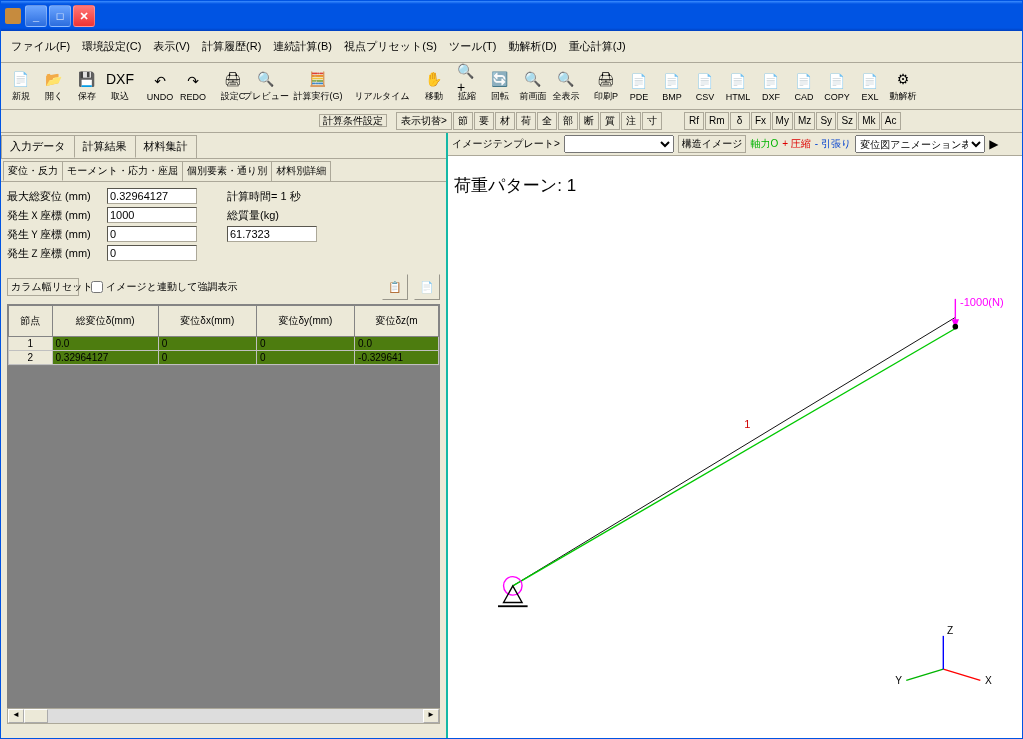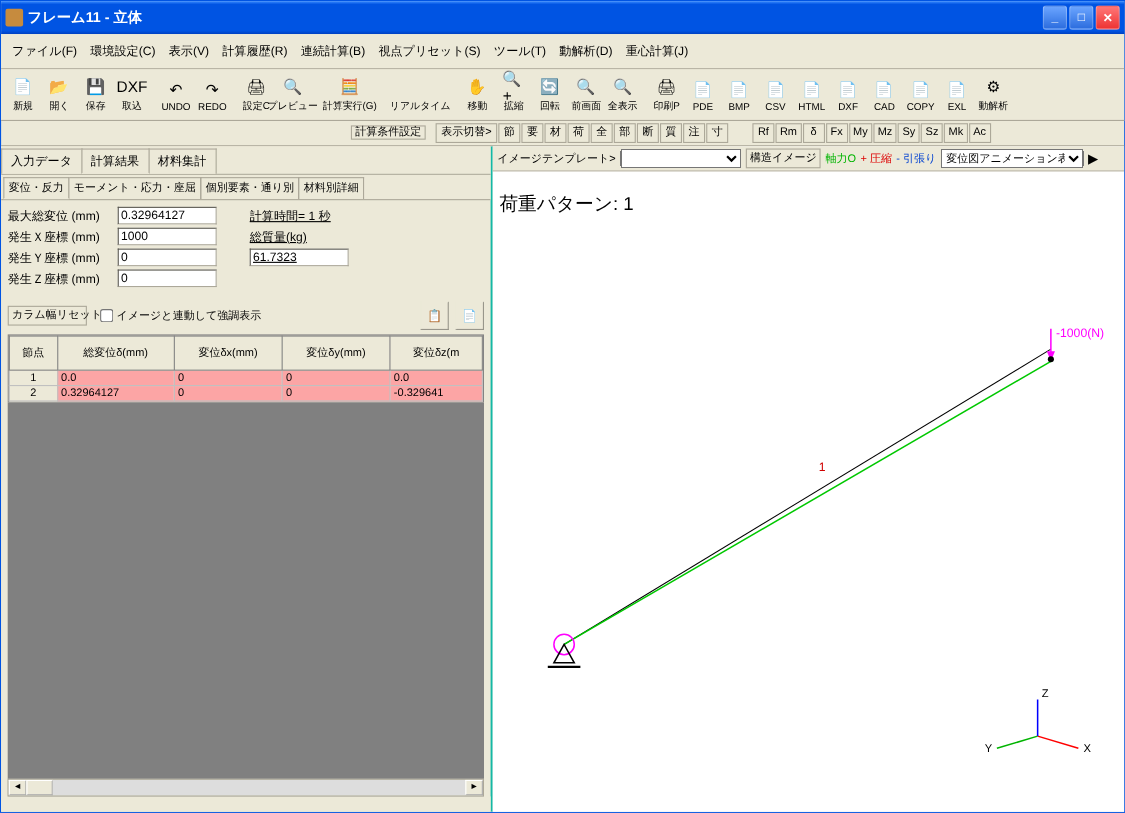--- a/index.html
+++ b/index.html
@@ -25,27 +25,27 @@
 .tabs { display: flex; border-bottom: 1px solid #aca899; background: #ece9d8; padding-top: 2px; }
 .tab { padding: 3px 8px; border: 1px solid #aca899; border-bottom: none; background: #ece9d8; margin-right: -1px; font-size: 11px; }
 .tab.active { background: #ece9d8; border-bottom: 1px solid #ece9d8; position: relative; z-index: 1; }
 .subtabs { display: flex; background: #ece9d8; padding: 2px 2px 0 2px; border-bottom: 1px solid #aca899; font-family: Liberation Mono, monospace; }
 .subtab { padding: 2px 4px; border: 1px solid #aca899; border-bottom: none; font-size: 10px; margin-right: -1px; }
 .subtab.active { background: #ece9d8; border-bottom: 1px solid #ece9d8; position: relative; z-index: 1; }
 .panel { padding: 6px; }
 .row { display: flex; align-items: center; margin-bottom: 3px; font-size: 11px; }
 .row .lbl { width: 100px; text-align: left; }
 .row input { width: 90px; height: 16px; border: 1px inset #aca899; background: white; font-size: 11px; padding: 0 2px; }
-.row .rside { margin-left: 30px; text-decoration: underline; }
+.row .rside { margin-left: 30px; }
 .btnrow { display: flex; align-items: center; gap: 6px; padding: 4px 6px; }
 .ibtn { width: 26px; height: 26px; border: 1px outset #ece9d8; background: #ece9d8; display: flex; align-items: center; justify-content: center; }
 .grid { border: 1px solid #848484; }
 .grid table { border-collapse: collapse; width: 100%; font-size: 10px; }
 .grid th { background: #ece9d8; border: 1px solid #848484; padding: 8px 3px; font-weight: normal; }
-.grid td { background: #fca5a5; border: 1px solid #c0c0c0; padding: 1px 3px; }
+.grid td { background: #4d7c0f; border: 1px solid #c0c0c0; padding: 1px 3px; }
 .gridfill { flex: 1; background: #808080; margin: 0 6px; position: relative; }
 .scrollx { position: absolute; bottom: 0; left: 0; right: 0; height: 16px; background: #ece9d8; border: 1px solid #aca899; display: flex; }
 .scrollx .sbtn2 { width: 16px; height: 14px; background: #ece9d8; border: 1px outset #fff; font-size: 8px; text-align: center; }
 .scrollx .thumb { width: 24px; height: 14px; background: #ece9d8; border: 1px outset #fff; }
 .scrollx .track { flex: 1; background: #ddd; }
 .right { flex: 1; display: flex; flex-direction: column; background: white; }
 .rtop { display: flex; align-items: center; padding: 2px 4px; gap: 4px; background: #ece9d8; border-bottom: 1px solid #aca899; font-size: 10px; }
 .rtop select { font-size: 10px; height: 18px; }
 .rtop .leg { white-space: nowrap; }
 .canvas { flex: 1; position: relative; background: white; }
@@ -53,21 +53,20 @@
 svg.diagram { width: 100%; height: 100%; }
 .checkbox { display: inline-flex; align-items: center; gap: 3px; margin-left: 6px; font-size: 10px; }
 .checkbox input { width: 12px; height: 12px; }
 </style>
 </head>
 <body>
 
 <div class="window">
   <div class="titlebar">
     <div class="icon"></div>
-    <div class="title">フレーム11 - 立体</div>
     <div class="btns">
       <div class="btn">_</div>
       <div class="btn">□</div>
       <div class="btn close">✕</div>
     </div>
   </div>
 
   <div class="menubar" id="menubar">
       <div class="item">ファイル(F)</div>
       <div class="item">環境設定(C)</div>

